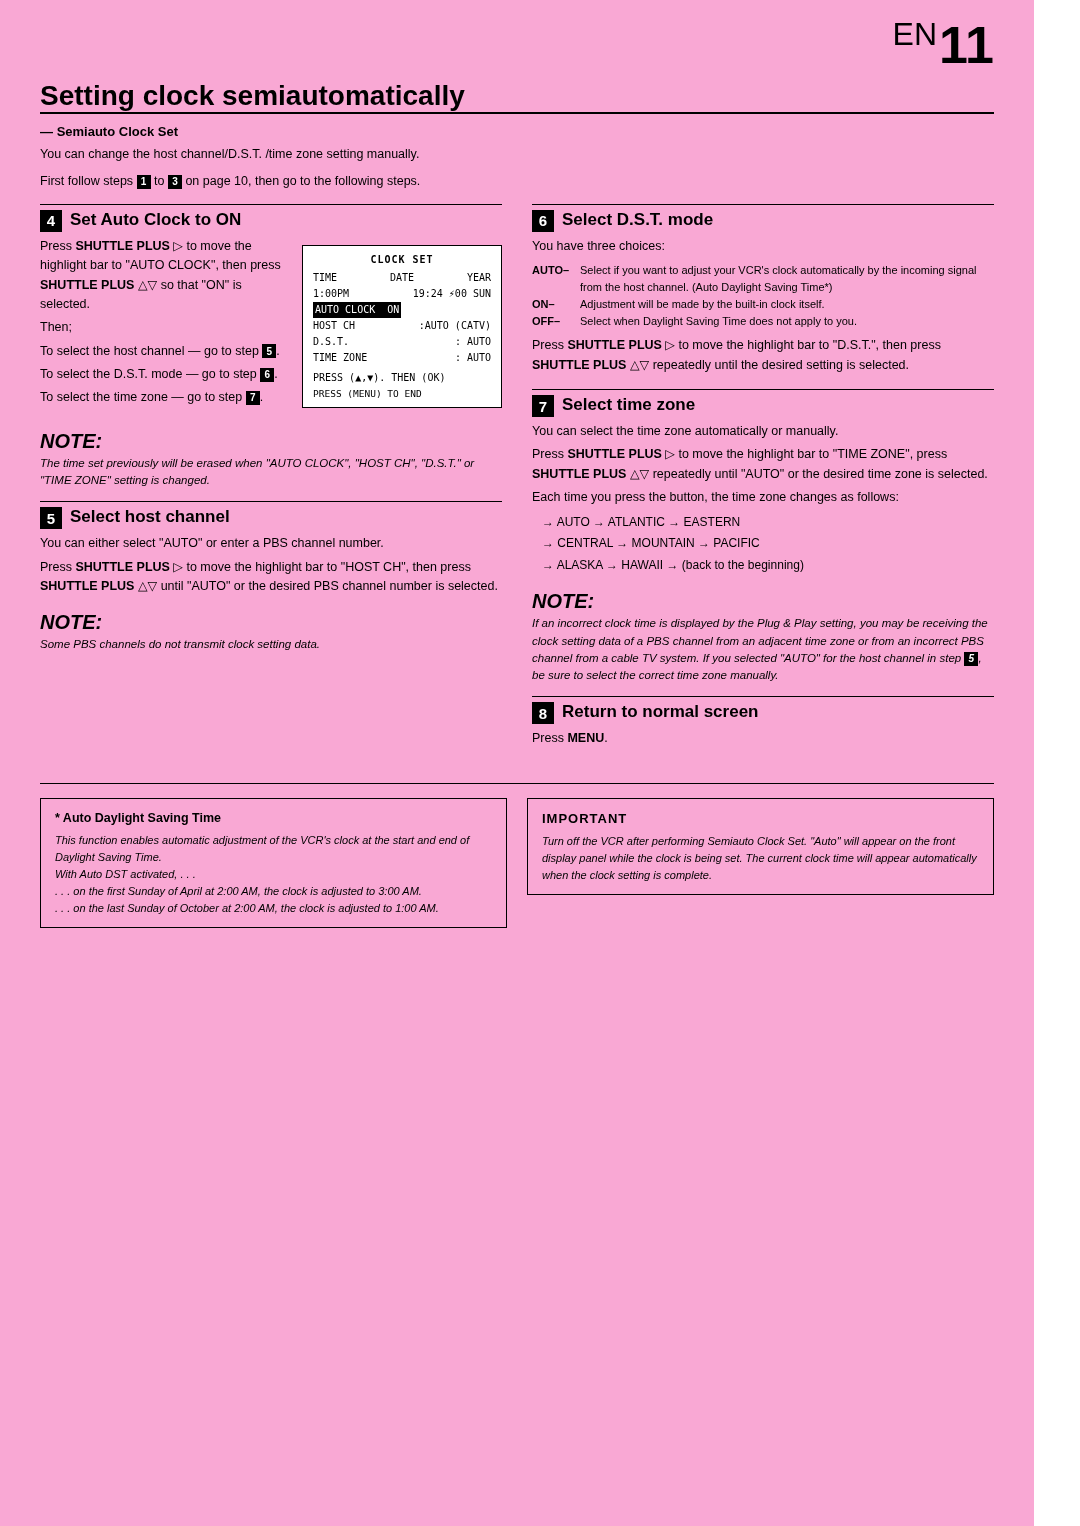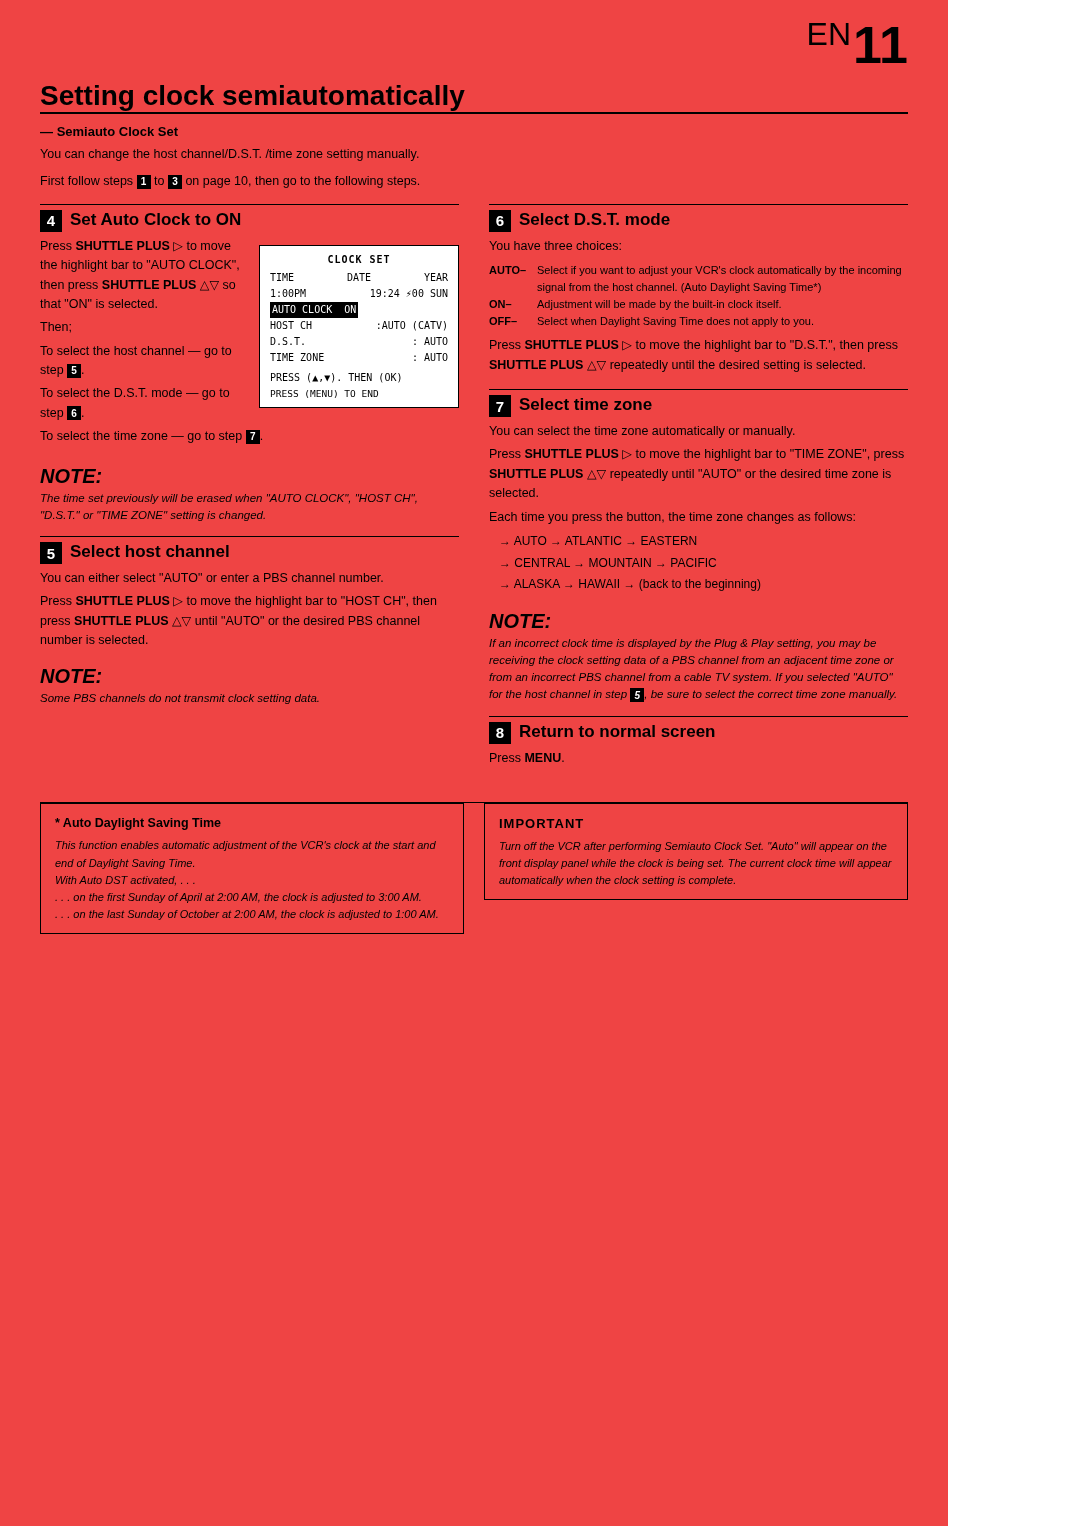--- a/index.html
+++ b/index.html
@@ -7,23 +7,23 @@
       font-family: Arial, Helvetica, sans-serif;
       font-size: 13px;
       background: #fff;
       color: #000;
       width: 1080px;
       min-height: 1526px;
       padding: 0;
     }
 
     .page {
-      width: 948px;
+      width: 1034px;
       min-height: 1526px;
-      background: #ef4444;
+      background: #f9a8d4;
       padding: 30px 40px 30px 40px;
       position: relative;
     }
 
     
     .page-number {
       position: absolute;
       top: 18px;
       right: 40px;
       font-size: 52px;
@@ -170,20 +170,21 @@
       line-height: 1.8;
       margin-left: 10px;
     }
 
     
     .bottom-area {
       display: flex;
       gap: 20px;
       margin-top: 20px;
       border-top: 1.5px solid #000;
+      padding-top: 14px;
     }
     .bottom-left, .bottom-right {
       flex: 1;
     }
 
     .footnote-box {
       border: 1px solid #000;
       padding: 10px 14px;
       font-size: 11.5px;
       line-height: 1.55;

